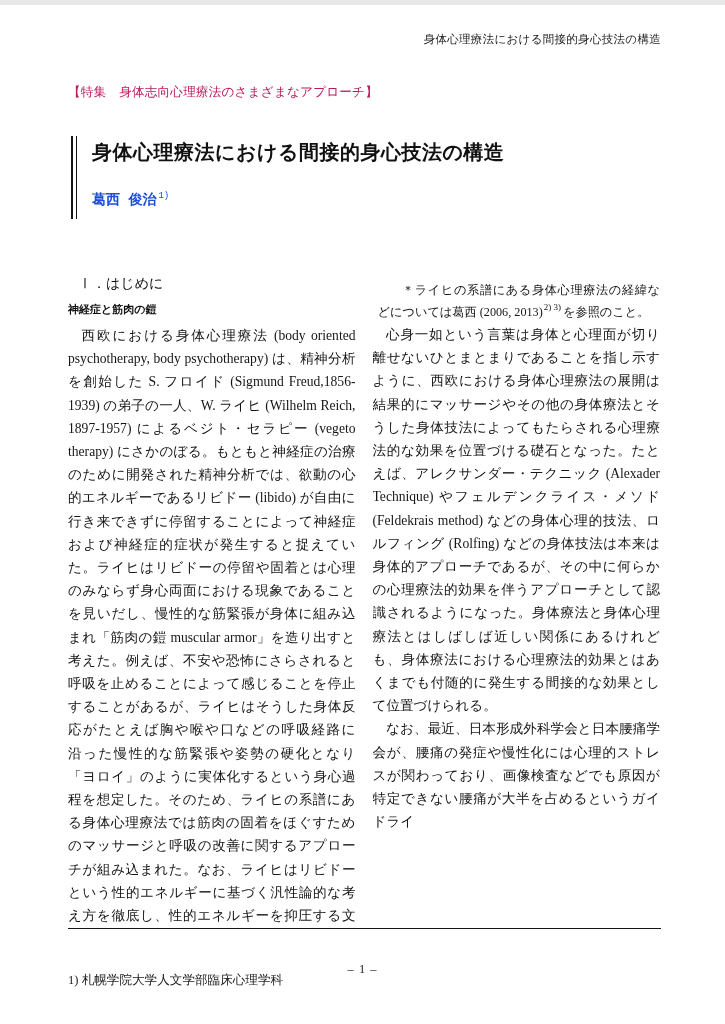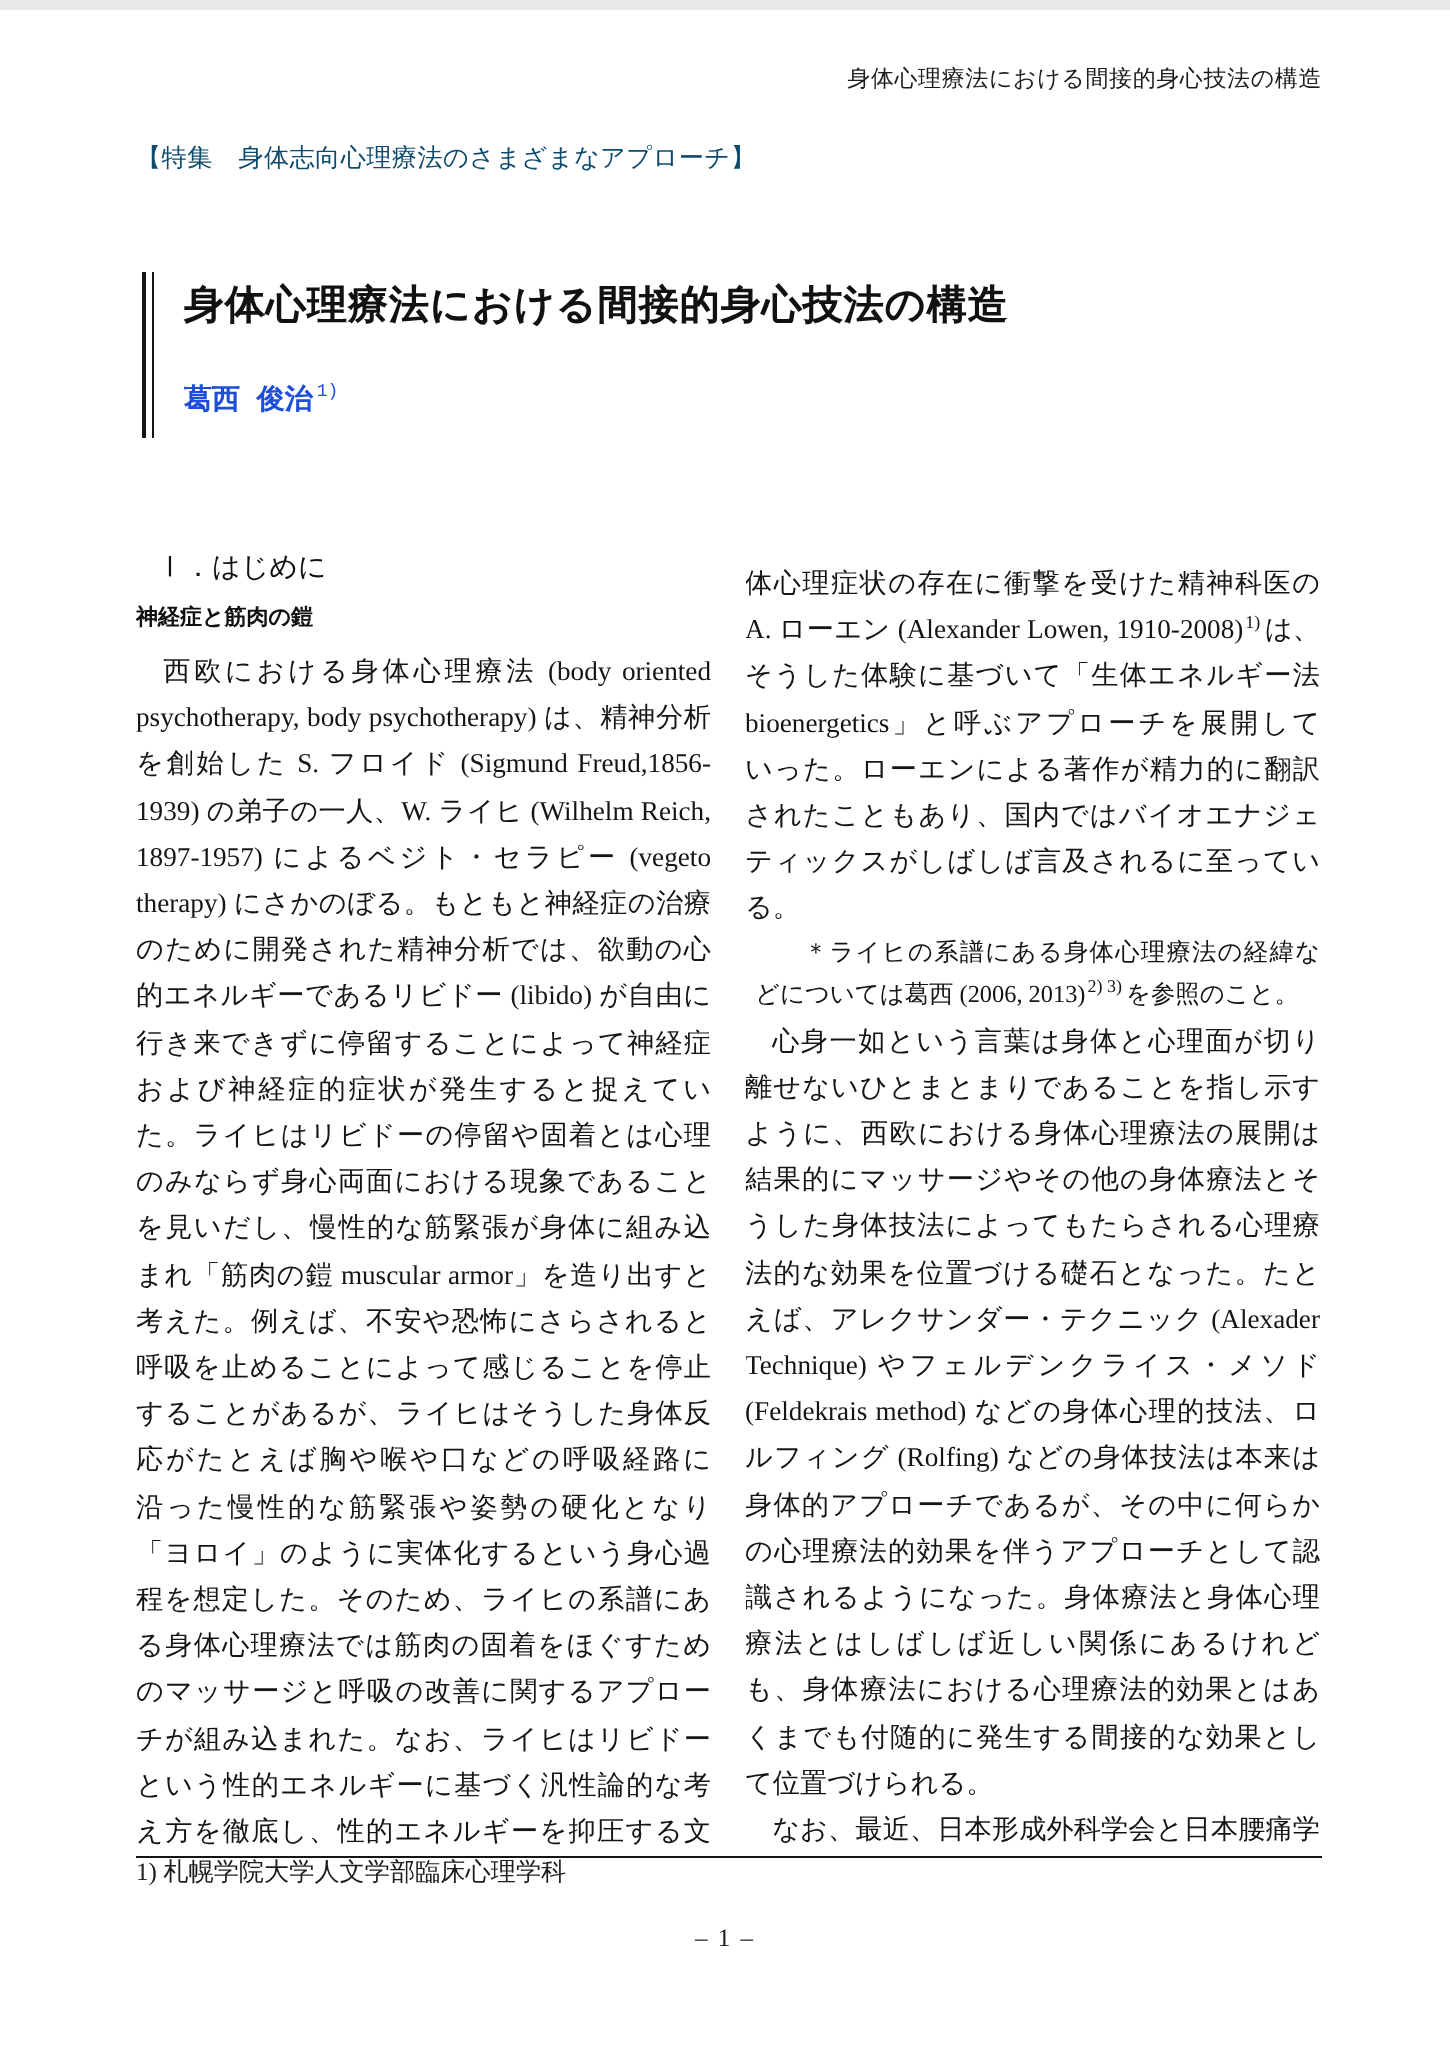--- a/index.html
+++ b/index.html
@@ -16,25 +16,25 @@
   .running-head {
     position: absolute;
     top: 27px;
     right: 64px;
     font-size: 11.5px;
     letter-spacing: 0.3px;
     color: #1c1c1c;
   }
   .feature-line {
     position: absolute;
-    top: 66px;
+    top: 79px;
     left: 68px;
     font-size: 12.6px;
     letter-spacing: 0.2px;
-    color: #0c4a6e;
+    color: #be185d;
   }
   .title-block {
     position: absolute;
     top: 131px;
     left: 71px;
     width: 575px;
     border-left: 2px solid #141414;
   }
   .title-inner {
     border-left: 1px solid #141414;
@@ -111,21 +111,21 @@
   .footnote-rule {
     position: absolute;
     top: 923px;
     left: 68px;
     width: 593px;
     height: 0;
     border-top: 1.2px solid #141414;
   }
   .footnote {
     position: absolute;
-    top: 922px;
+    top: 966px;
     left: 68px;
     width: 500px;
     font-size: 12.6px;
     line-height: 18px;
     color: #1c1c1c;
   }
   .page-number {
     position: absolute;
     top: 957px;
     left: 0;
@@ -154,21 +154,20 @@
 
   <div class="columns">
 
     <div class="col col-left">
       <h2 class="section-heading">Ⅰ．はじめに</h2>
       <h3 class="section-subheading">神経症と筋肉の鎧</h3>
       <p class="body-p">西欧における身体心理療法 (body oriented psychotherapy, body psychotherapy) は、精神分析を創始した S. フロイド (Sigmund Freud,1856-1939) の弟子の一人、W. ライヒ (Wilhelm Reich, 1897-1957) によるベジト・セラピー (vegeto therapy) にさかのぼる。もともと神経症の治療のために開発された精神分析では、欲動の心的エネルギーであるリビドー (libido) が自由に行き来できずに停留することによって神経症および神経症的症状が発生すると捉えていた。ライヒはリビドーの停留や固着とは心理のみならず身心両面における現象であることを見いだし、慢性的な筋緊張が身体に組み込まれ「筋肉の鎧 muscular armor」を造り出すと考えた。例えば、不安や恐怖にさらされると呼吸を止めることによって感じることを停止することがあるが、ライヒはそうした身体反応がたとえば胸や喉や口などの呼吸経路に沿った慢性的な筋緊張や姿勢の硬化となり「ヨロイ」のように実体化するという身心過程を想定した。そのため、ライヒの系譜にある身体心理療法では筋肉の固着をほぐすためのマッサージと呼吸の改善に関するアプローチが組み込まれた。なお、ライヒはリビドーという性的エネルギーに基づく汎性論的な考え方を徹底し、性的エネルギーを抑圧する文化政治体制への批判から共産主義・社会主義に傾倒して精神分析の本流から逸脱していった。その後、ライヒのセラピーを受けて自らの神経症的な身</p>
     </div>
 
     <div class="col col-right">
-      <p class="body-p no-indent"><span>体心理症状の存在に衝撃を受けた精神科医の A. ローエン (Alexander Lowen, 1910-2008)</span><sup>1)</sup><span>は、そうした体験に基づいて「生体エネルギー法 bioenergetics」と呼ぶアプローチを展開していった。ローエンによる著作が精力的に翻訳されたこともあり、国内ではバイオエナジェティックスがしばしば言及されるに至っている。</span></p>
       <p class="note-p"><span>＊ライヒの系譜にある身体心理療法の経緯などについては葛西 (2006, 2013)</span><sup>2) 3)</sup><span>を参照のこと。</span></p>
       <p class="body-p">心身一如という言葉は身体と心理面が切り離せないひとまとまりであることを指し示すように、西欧における身体心理療法の展開は結果的にマッサージやその他の身体療法とそうした身体技法によってもたらされる心理療法的な効果を位置づける礎石となった。たとえば、アレクサンダー・テクニック (Alexader Technique) やフェルデンクライス・メソド (Feldekrais method) などの身体心理的技法、ロルフィング (Rolfing) などの身体技法は本来は身体的アプローチであるが、その中に何らかの心理療法的効果を伴うアプローチとして認識されるようになった。身体療法と身体心理療法とはしばしば近しい関係にあるけれども、身体療法における心理療法的効果とはあくまでも付随的に発生する間接的な効果として位置づけられる。</p>
       <p class="body-p">なお、最近、日本形成外科学会と日本腰痛学会が、腰痛の発症や慢性化には心理的ストレスが関わっており、画像検査などでも原因が特定できない腰痛が大半を占めるというガイドライ</p>
     </div>
 
   </div>
 
   <div class="footnote-rule"></div>
 
   <div class="footnote"><span>1) 札幌学院大学人文学部臨床心理学科</span></div>

